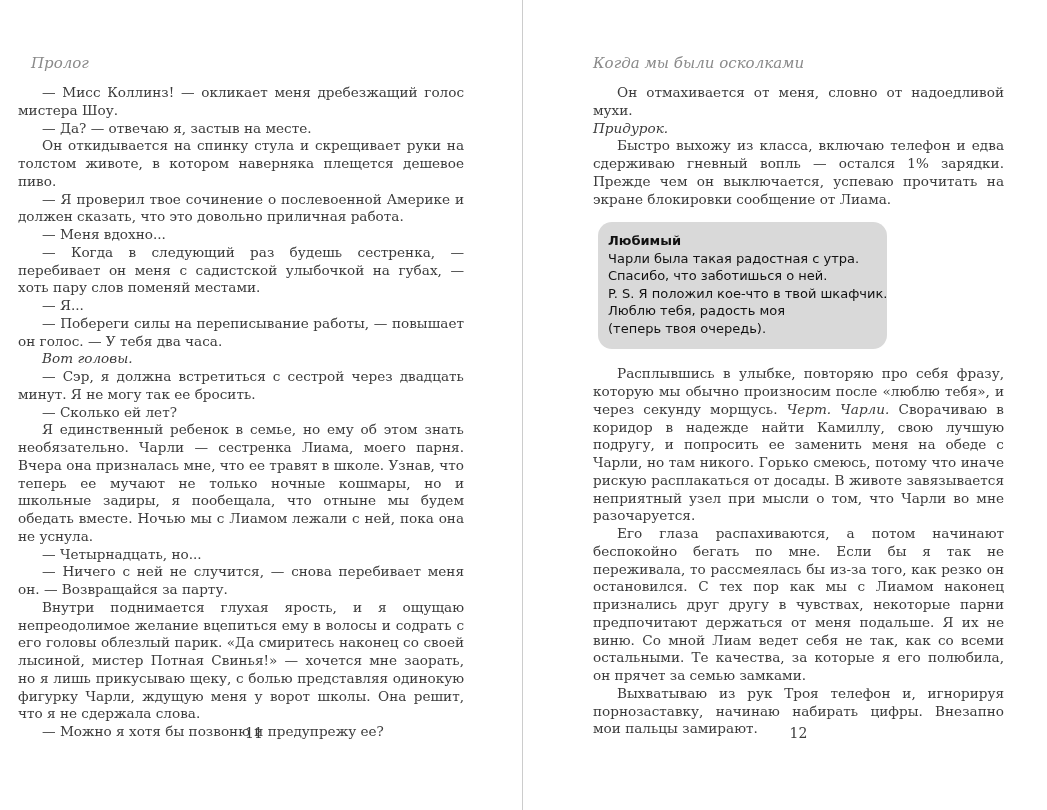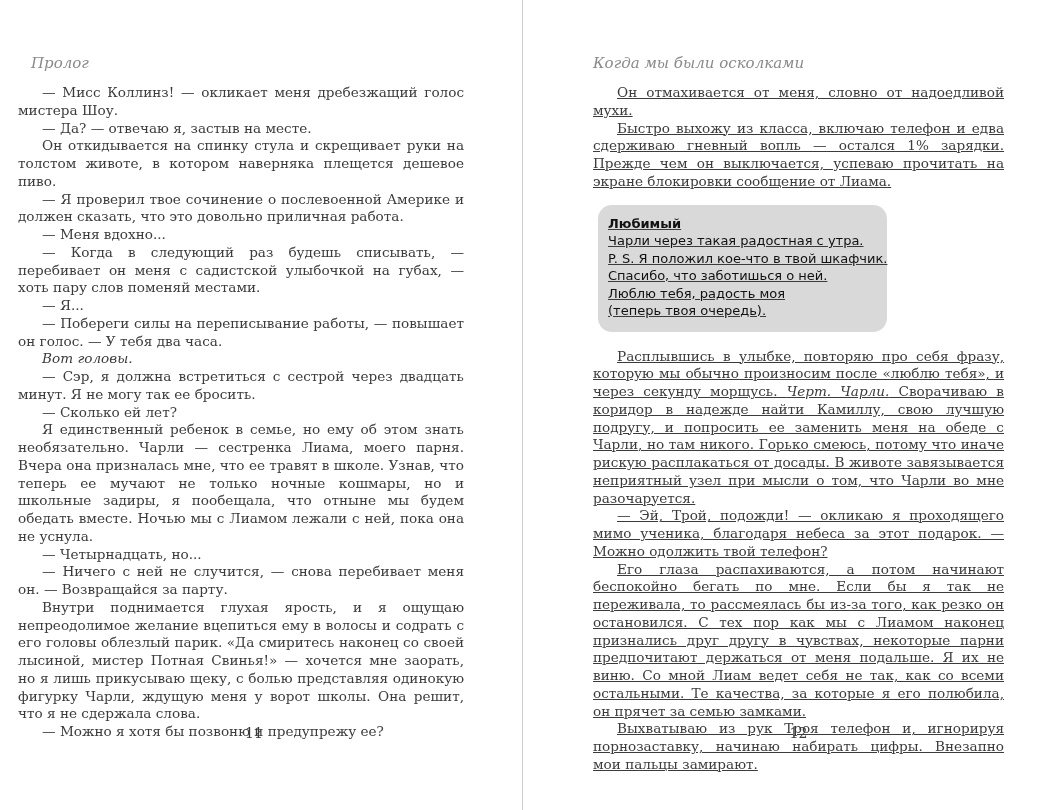--- a/index.html
+++ b/index.html
@@ -34,21 +34,21 @@
   .running-header.right { left: 593px; }
 
   .page-body {
     position: absolute;
     top: 84px;
     color: var(--body-text, #3b3b3b);
     font-size: 13.6px;
     line-height: 17.75px;
   }
   .page-body.left  { left: 18px;  width: 446px; }
-  .page-body.right { left: 593px; width: 411px; text-decoration: underline; }
+  .page-body.right { left: 593px; width: 411px; }
 
   .page-body p.para {
     margin: 0;
     text-align: justify;
     text-indent: 24px;
   }
   .page-body p.para.no-indent { text-indent: 0; }
   .page-body p.para.fill { text-align-last: justify; }
   .it { font-style: italic; }
 
@@ -87,21 +87,21 @@
 <div>
 
   <div class="running-header left">Пролог</div>
 
   <div class="page-body left">
       <p class="para"><span>— Мисс Коллинз! — окликает меня дребезжащий голос мистера Шоу.</span></p>
       <p class="para"><span>— Да? — отвечаю я, застыв на месте.</span></p>
       <p class="para"><span>Он откидывается на спинку стула и скрещивает руки на толстом животе, в котором наверняка плещется дешевое пиво.</span></p>
       <p class="para"><span>— Я проверил твое сочинение о послевоенной Америке и должен сказать, что это довольно приличная работа.</span></p>
       <p class="para"><span>— Меня вдохно...</span></p>
-      <p class="para"><span>— Когда в следующий раз будешь списывать, — перебивает он меня с садистской улыбочкой на губах, — хоть пару слов поменяй местами.</span></p>
+      <p class="para"><span>— Когда в следующий раз будешь сестренка, — перебивает он меня с садистской улыбочкой на губах, — хоть пару слов поменяй местами.</span></p>
       <p class="para"><span>— Я...</span></p>
       <p class="para"><span>— Побереги силы на переписывание работы, — повышает он голос. — У тебя два часа.</span></p>
       <p class="para"><span class="it">Вот головы.</span></p>
       <p class="para"><span>— Сэр, я должна встретиться с сестрой через двадцать минут. Я не могу так ее бросить.</span></p>
       <p class="para"><span>— Сколько ей лет?</span></p>
       <p class="para"><span>Я единственный ребенок в семье, но ему об этом знать необязательно. Чарли — сестренка Лиама, моего парня. Вчера она призналась мне, что ее травят в школе. Узнав, что теперь ее мучают не только ночные кошмары, но и школьные задиры, я пообещала, что отныне мы будем обедать вместе. Ночью мы с Лиамом лежали с ней, пока она не уснула.</span></p>
       <p class="para"><span>— Четырнадцать, но...</span></p>
       <p class="para"><span>— Ничего с ней не случится, — снова перебивает меня он. — Возвращайся за парту.</span></p>
       <p class="para"><span>Внутри поднимается глухая ярость, и я ощущаю непреодолимое желание вцепиться ему в волосы и содрать с его головы облезлый парик. «Да смиритесь наконец со своей лысиной, мистер Потная Свинья!» — хочется мне заорать, но я лишь прикусываю щеку, с болью представляя одинокую фигурку Чарли, ждущую меня у ворот школы. Она решит, что я не сдержала слова.</span></p>
       <p class="para"><span>— Можно я хотя бы позвоню и предупрежу ее?</span></p>
@@ -109,35 +109,35 @@
 
   <div class="page-number left">11</div>
 
   <div class="divider"></div>
 
   <div class="running-header right">Когда мы были осколками</div>
 
   <div class="page-body right">
     <div>
         <p class="para fill"><span>Он отмахивается от меня, словно от надоедливой мухи.</span></p>
+        <p class="para no-indent"><span class="it">Придурок.</span></p>
         <p class="para"><span>Быстро выхожу из класса, включаю телефон и едва сдерживаю гневный вопль — остался 1% зарядки. Прежде чем он выключается, успеваю прочитать на экране блокировки сообщение от Лиама.</span></p>
       </div>
 
     <div class="message-bubble">
       <div class="bubble-title">Любимый</div>
-      <div class="bubble-line">Чарли через такая радостная с утра.</div>
+      <div class="bubble-line">Чарли была такая радостная с утра.</div>
+      <div class="bubble-line">Спасибо, что заботишься о ней.</div>
       <div class="bubble-line">P. S. Я положил кое-что в твой шкафчик.</div>
-      <div class="bubble-line">Спасибо, что заботишься о ней.</div>
       <div class="bubble-line">Люблю тебя, радость моя</div>
       <div class="bubble-line">(теперь твоя очередь).</div>
     </div>
 
     <div>
         <p class="para"><span>Расплывшись в улыбке, повторяю про себя фразу, которую мы обычно произносим после «люблю тебя», и через секунду морщусь. </span><span class="it">Черт. Чарли.</span><span> Сворачиваю в коридор в надежде найти Камиллу, свою лучшую подругу, и попросить ее заменить меня на обеде с Чарли, но там никого. Горько смеюсь, потому что иначе рискую расплакаться от досады. В животе завязывается неприятный узел при мысли о том, что Чарли во мне разочаруется.</span></p>
-        <p class="para"><span>— Эй, Трой, подожди! — окликаю я проходящего мимо ученика, благодаря небеса за этот подарок. — Можно одолжить твой телефон?</span></p>
         <p class="para"><span>Его глаза распахиваются, а потом начинают беспокойно бегать по мне. Если бы я так не переживала, то рассмеялась бы из-за того, как резко он остановился. С тех пор как мы с Лиамом наконец признались друг другу в чувствах, некоторые парни предпочитают держаться от меня подальше. Я их не виню. Со мной Лиам ведет себя не так, как со всеми остальными. Те качества, за которые я его полюбила, он прячет за семью замками.</span></p>
         <p class="para"><span>Выхватываю из рук Троя телефон и, игнорируя порнозаставку, начинаю набирать цифры. Внезапно мои пальцы замирают.</span></p>
       </div>
   </div>
 
   <div class="page-number right">12</div>
 
 </div>
 
 </body></html>

